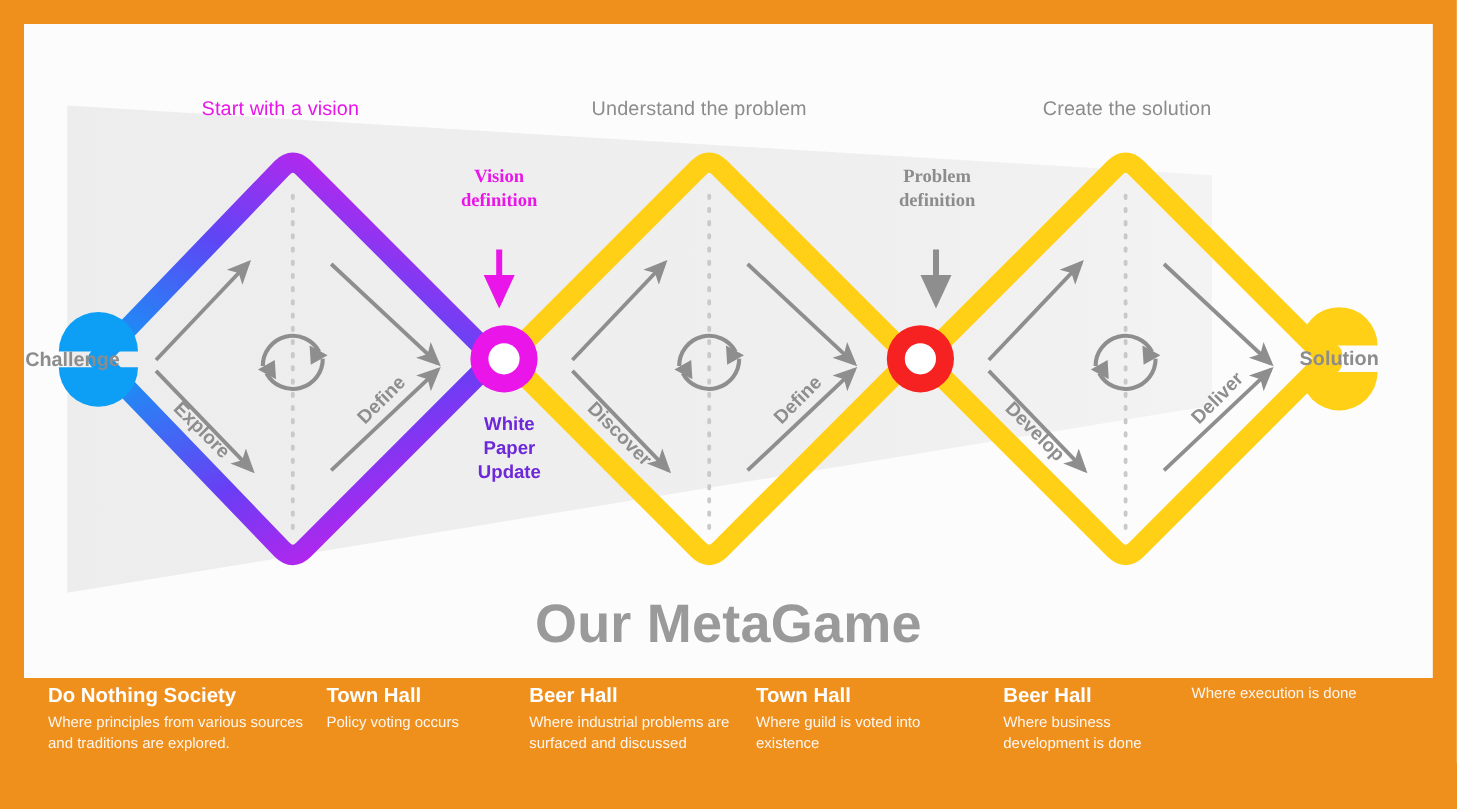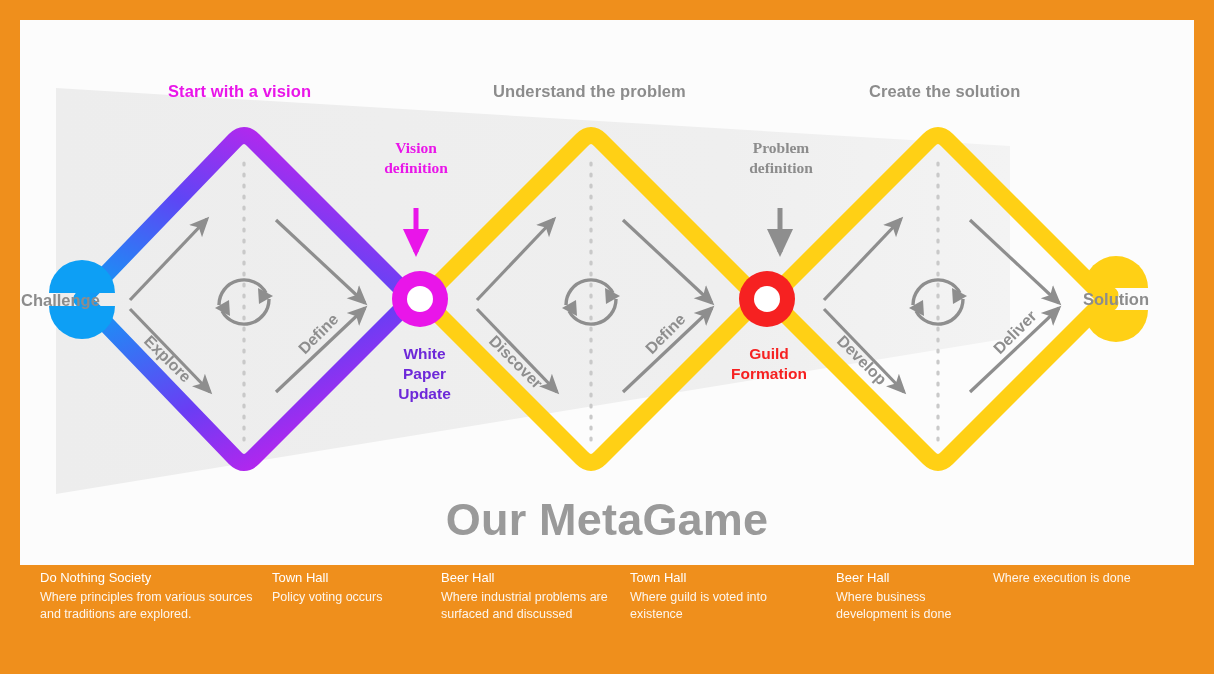--- a/index.html
+++ b/index.html
@@ -18,21 +18,21 @@
     width:1174px;height:545px;
     background:#fcfcfc;
     overflow:hidden;
   }
   .canvas svg.stage{position:absolute;left:0;top:0;}
 
   
   .phase-header{
     position:absolute;
     font-size:16.5px;
-    font-weight:bold;
+    font-weight:normal;
     white-space:nowrap;
     letter-spacing:.1px;
   }
 
   
   .callout{
     position:absolute;
     font-size:15.5px;
     font-weight:bold;
     text-align:center;
@@ -81,21 +81,21 @@
   }
 
   
   .legend{
     position:absolute;
     left:0;top:570px;
     width:1214px;height:104px;
   }
   .legend-item{position:absolute;top:0;}
   .legend-title{
-    font-size:13px;font-weight:normal;color:#ffffff;
+    font-size:17px;font-weight:bold;color:#ffffff;
     white-space:nowrap;margin:0 0 4px 0;
   }
   .legend-desc{
     font-size:12.5px;color:#fdf6ee;line-height:1.35;
   }
 </style>
 </head>
 <body>
 
 <div id="root">
@@ -235,24 +235,20 @@
     <div class="callout" style="left:701px;top:118px;width:120px;color:#8c8c8c;">
       <div>Problem</div>
       <div>definition</div>
     </div>
 
     <div class="node-label" style="left:352px;top:324px;width:105px;color:#6d28d9;">
       <div>White</div>
       <div>Paper</div>
       <div>Update</div>
     </div>
-    <div class="node-label" style="left:689px;top:324px;width:120px;color:#f62121;">
-      <div>Guild</div>
-      <div>Formation</div>
-    </div>
 
     <div class="endpoint-label" style="left:1px;top:271px;">Challenge</div>
     <div class="endpoint-label" style="left:1063px;top:270px;text-align:center;">Solution</div>
 
     <div class="edge-label" style="left:133px;top:312px;transform:rotate(45deg);">Explore</div>
     <div class="edge-label" style="left:275px;top:325px;transform:rotate(-45deg);">Define</div>
     <div class="edge-label" style="left:478px;top:312px;transform:rotate(45deg);">Discover</div>
     <div class="edge-label" style="left:622px;top:325px;transform:rotate(-45deg);">Define</div>
     <div class="edge-label" style="left:826px;top:312px;transform:rotate(45deg);">Develop</div>
     <div class="edge-label" style="left:970px;top:325px;transform:rotate(-45deg);">Deliver</div>

